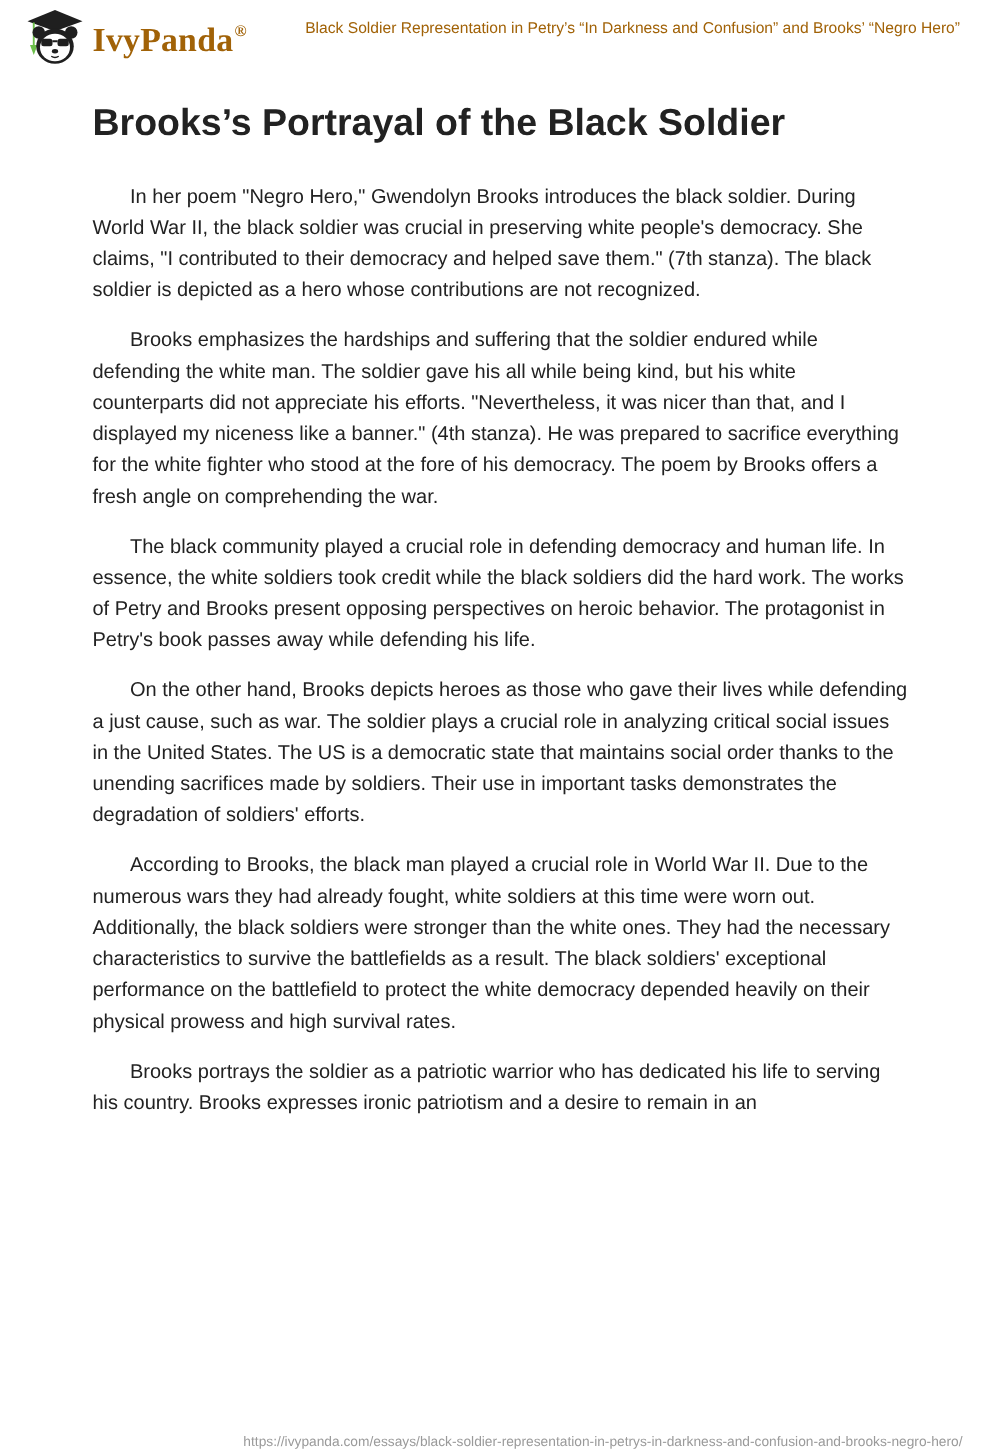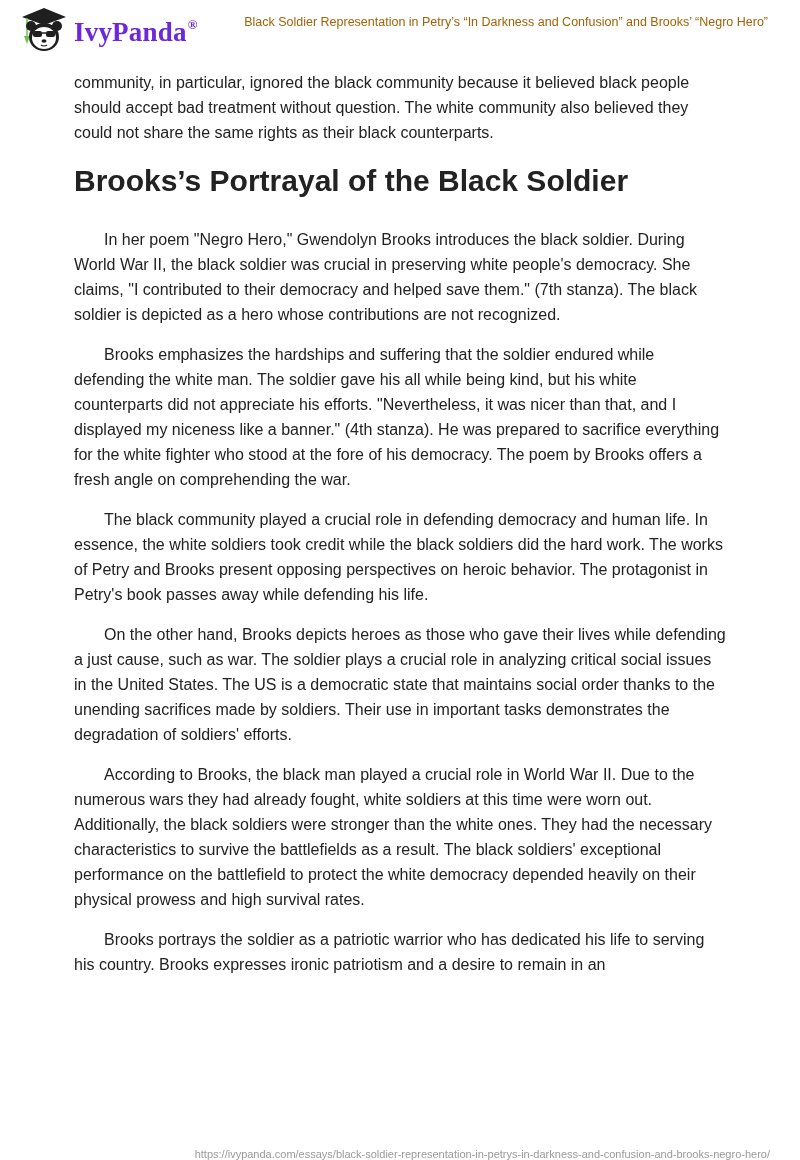--- a/index.html
+++ b/index.html
@@ -1,20 +1,20 @@
 <!DOCTYPE html>
 <html><head>
 <meta charset="utf-8">
 <style>
   html, body { margin: 0; padding: 0; background: #ffffff; }
   body { width: 800px; height: 1160px; position: relative; overflow: hidden; font-family: "Liberation Sans", sans-serif; color: #222222; }
   .header { position: absolute; left: 0; top: 0; width: 800px; height: 60px; }
   .logo { position: absolute; left: 18px; top: 6px; display: flex; align-items: center; }
   .logo svg { display: block; }
-  .logo-text { font-family: "Liberation Serif", serif; font-weight: bold; font-size: 27px; color: #6d28d9; margin-left: 6px; margin-top: 4px; letter-spacing: 0.2px; }
+  .logo-text { font-family: "Liberation Serif", serif; font-weight: bold; font-size: 27px; color: #a16207; margin-left: 6px; margin-top: 4px; letter-spacing: 0.2px; }
   .logo-text sup { font-size: 13px; vertical-align: 12px; margin-left: 1px; }
   .doc-title { position: absolute; right: 32px; top: 15px; font-size: 12.5px; color: #a16207; white-space: nowrap; }
   .content { position: absolute; left: 74px; top: 70px; width: 654px; }
   p { margin: 0 0 15px 0; font-size: 16px; line-height: 25px; color: #222222; }
   p.indent { text-indent: 30px; }
   h2 { margin: 8px 0 25px 0; font-size: 30px; line-height: 42px; font-weight: bold; color: #222222; }
   .footer-url { position: absolute; right: 30px; top: 1132px; font-size: 11px; color: #9a9a9a; white-space: nowrap; margin-top: 16px; }
 </style>
 </head>
 <body>
@@ -40,21 +40,20 @@
 
       <ellipse cx="26" cy="35" rx="2.5" ry="1.8" fill="#1f1f1f"></ellipse>
       <path d="M23 39 Q26 41 29 39" stroke="#1f1f1f" stroke-width="1.2" fill="none"></path>
     </svg>
     <span class="logo-text"><span>IvyPanda</span><sup>®</sup></span>
   </div>
   <div class="doc-title">Black Soldier Representation in Petry’s “In Darkness and Confusion” and Brooks’ “Negro Hero”</div>
 </div>
 
 <div class="content">
-  <p>community, in particular, ignored the black community because it believed black people should accept bad treatment without question. The white community also believed they could not share the same rights as their black counterparts.</p>
 
   <h2>Brooks’s Portrayal of the Black Soldier</h2>
   <p class="indent">In her poem "Negro Hero," Gwendolyn Brooks introduces the black soldier. During World War II, the black soldier was crucial in preserving white people's democracy. She claims, "I contributed to their democracy and helped save them." (7th stanza). The black soldier is depicted as a hero whose contributions are not recognized.</p>
   <p class="indent">Brooks emphasizes the hardships and suffering that the soldier endured while defending the white man. The soldier gave his all while being kind, but his white counterparts did not appreciate his efforts. "Nevertheless, it was nicer than that, and I displayed my niceness like a banner." (4th stanza). He was prepared to sacrifice everything for the white fighter who stood at the fore of his democracy. The poem by Brooks offers a fresh angle on comprehending the war.</p>
   <p class="indent">The black community played a crucial role in defending democracy and human life. In essence, the white soldiers took credit while the black soldiers did the hard work. The works of Petry and Brooks present opposing perspectives on heroic behavior. The protagonist in Petry's book passes away while defending his life.</p>
   <p class="indent">On the other hand, Brooks depicts heroes as those who gave their lives while defending a just cause, such as war. The soldier plays a crucial role in analyzing critical social issues in the United States. The US is a democratic state that maintains social order thanks to the unending sacrifices made by soldiers. Their use in important tasks demonstrates the degradation of soldiers' efforts.</p>
   <p class="indent">According to Brooks, the black man played a crucial role in World War II. Due to the numerous wars they had already fought, white soldiers at this time were worn out. Additionally, the black soldiers were stronger than the white ones. They had the necessary characteristics to survive the battlefields as a result. The black soldiers' exceptional performance on the battlefield to protect the white democracy depended heavily on their physical prowess and high survival rates.</p>
 
   <p class="indent">Brooks portrays the soldier as a patriotic warrior who has dedicated his life to serving his country. Brooks expresses ironic patriotism and a desire to remain in an</p>
 </div>

